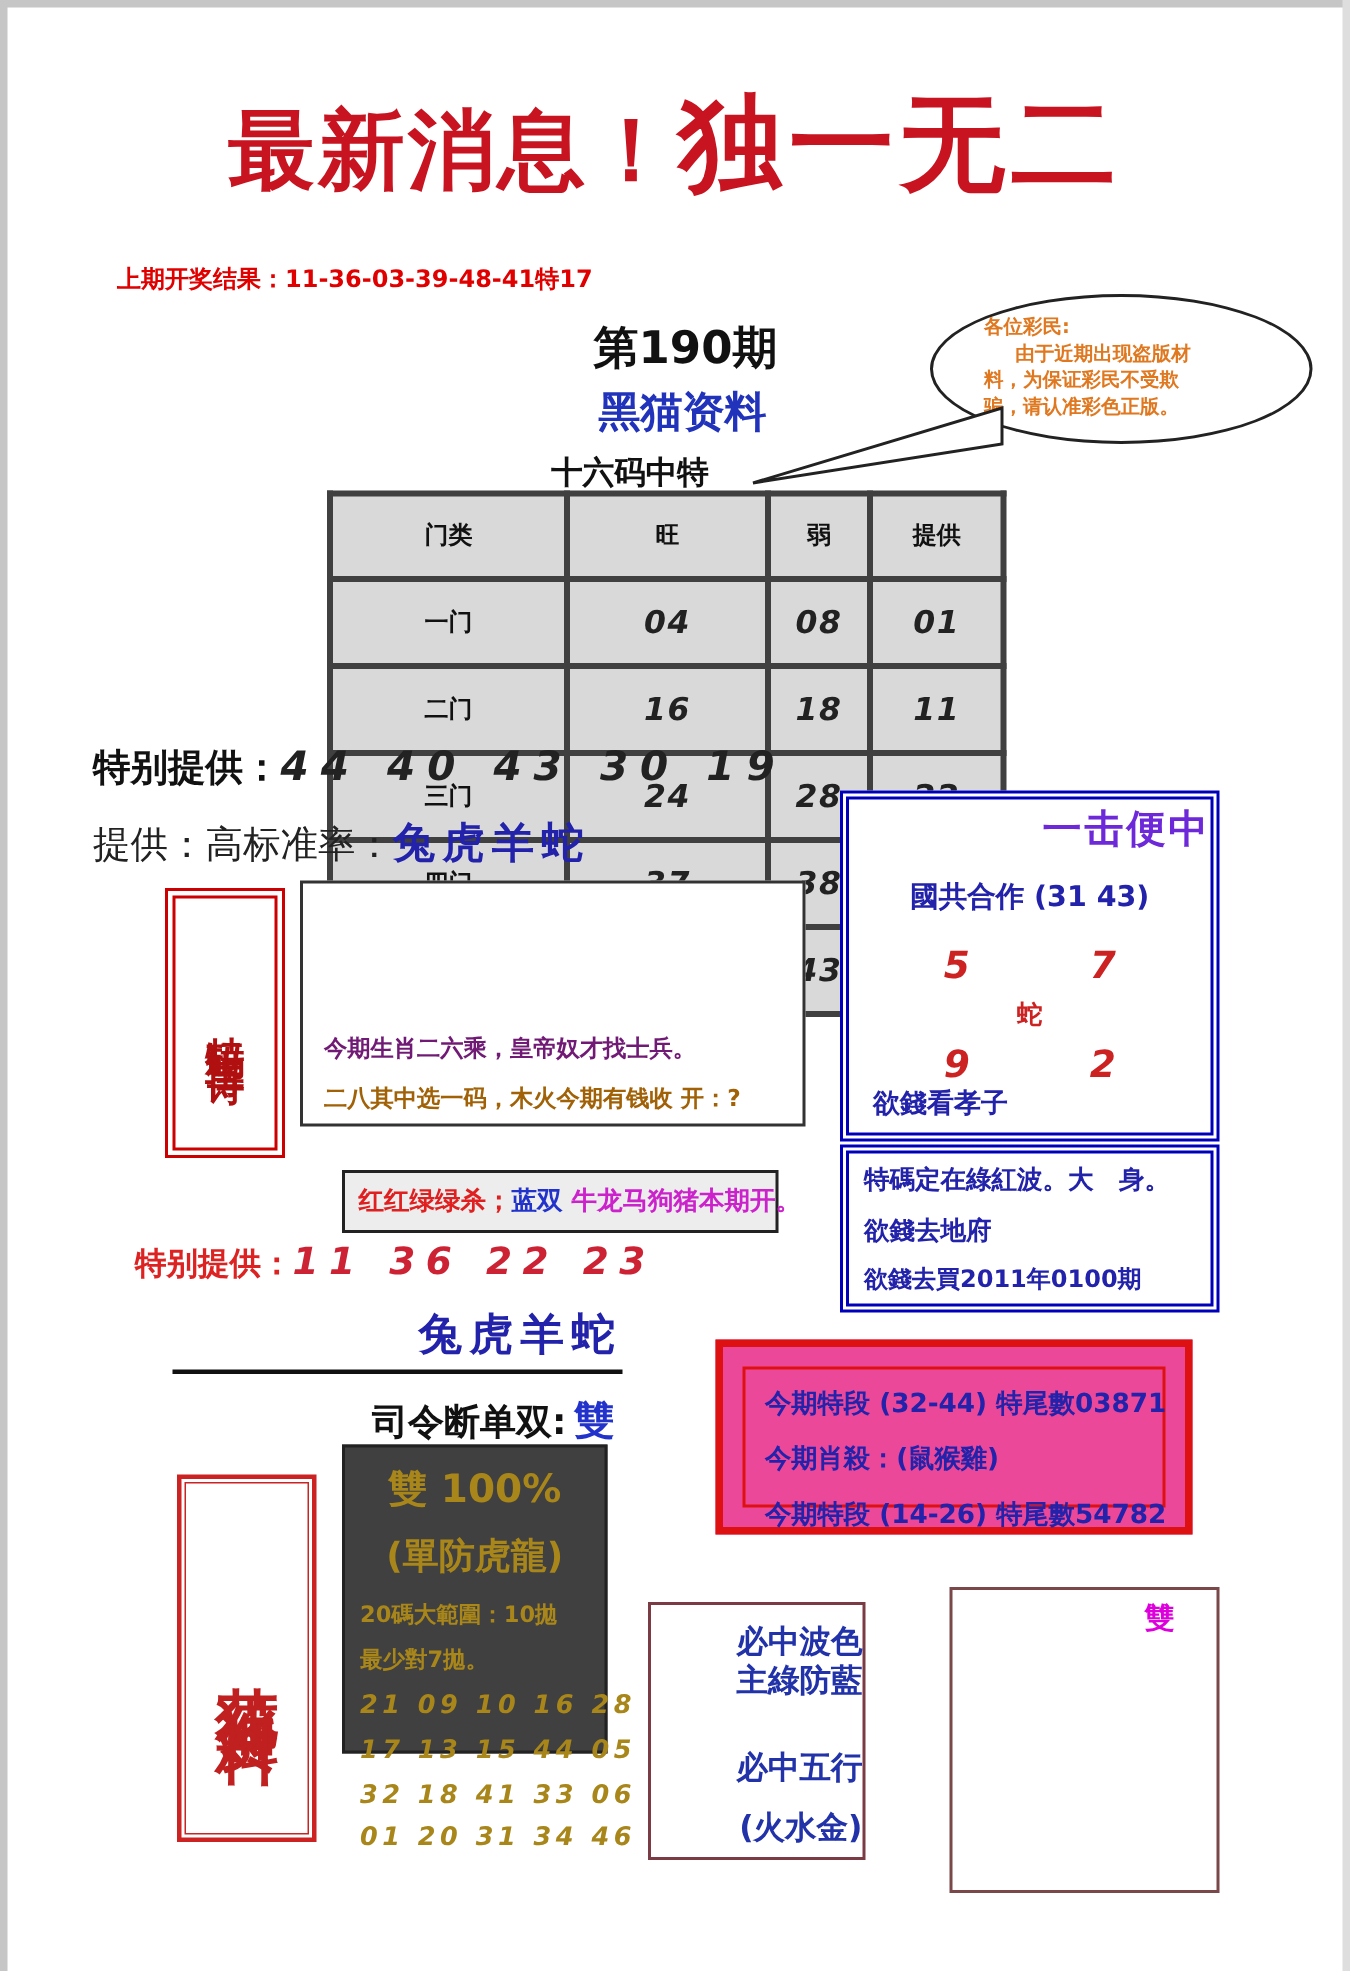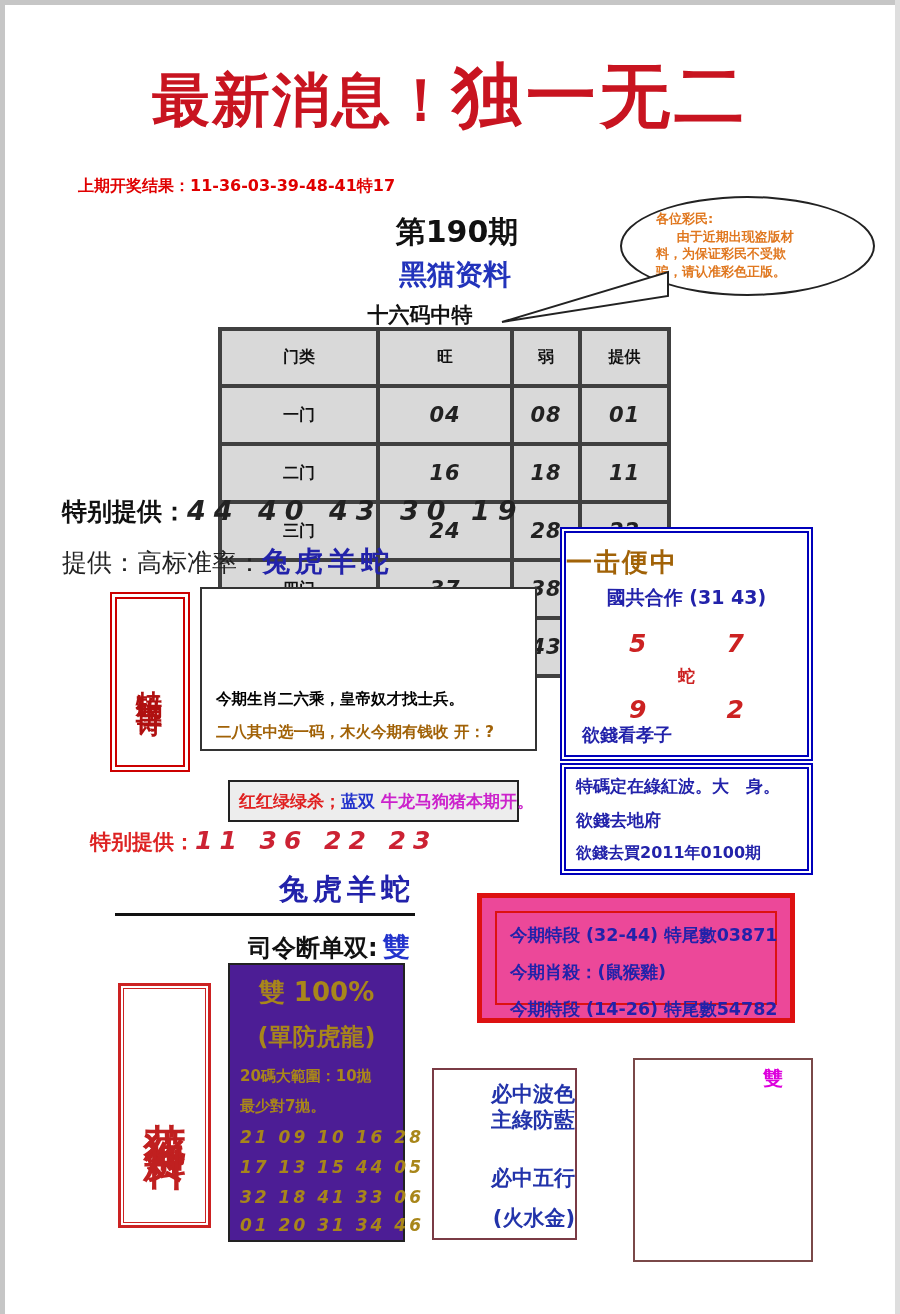--- a/index.html
+++ b/index.html
@@ -44,28 +44,28 @@
   .provide .animals{font-size:28px;font-weight:bold;color:#2222aa;letter-spacing:5px;}
 
   
   .side-box{left:110px;top:592px;width:80px;height:180px;border:2px solid #c00;padding:3px;box-sizing:border-box;background:#fff;}
   .side-box .inner{width:100%;height:100%;border:2px solid #c00;box-sizing:border-box;display:flex;align-items:center;justify-content:center;
       writing-mode:vertical-rl;text-orientation:upright;font-size:26px;font-weight:bold;color:#b01010;letter-spacing:5px;}
 
   
   .poem-box{left:200px;top:587px;width:337px;height:164px;border:2px solid #333;background:#fff;box-sizing:border-box;}
   .poem-title{position:absolute;top:62px;left:0;width:100%;text-align:center;font-size:16px;font-weight:bold;color:#aa22aa;}
-  .poem-l1{position:absolute;top:100px;left:14px;font-size:15.5px;font-weight:bold;color:#000000;}
+  .poem-l1{position:absolute;top:100px;left:14px;font-size:15.5px;font-weight:bold;color:#701a75;}
   .poem-l2{position:absolute;top:133px;left:14px;font-size:15.5px;font-weight:bold;color:#a16207;}
 
   
   .bluebox{border:2px solid #0000bb;padding:2px;background:#fff;box-sizing:border-box;}
   .bluebox .binner{position:relative;width:100%;height:100%;border:2px solid #0000bb;box-sizing:border-box;}
   .hit-box{left:560px;top:527px;width:253px;height:234px;}
-  .hit-title{position:absolute;top:12px;left:0;width:100%;text-align:left;font-size:26px;font-weight:bold;color:#a16207;letter-spacing:2px;}
+  .hit-title{position:absolute;top:2px;left:0;width:100%;text-align:right;font-size:26px;font-weight:bold;color:#6d28d9;letter-spacing:2px;}
   .hit-sub{position:absolute;top:52px;left:0;width:100%;text-align:center;font-size:19px;font-weight:bold;color:#2222aa;}
   .hit-row1,.hit-row2{position:absolute;left:0;width:100%;display:flex;justify-content:center;gap:80px;
        font-size:25px;font-weight:bold;font-style:italic;color:#cc2222;}
   .hit-row1{top:96px;} .hit-row2{top:162px;}
   .hit-center{position:absolute;top:132px;left:0;width:100%;text-align:center;font-size:17px;font-weight:bold;color:#cc2222;}
   .hit-footer{position:absolute;bottom:8px;left:16px;font-size:18px;font-weight:bold;color:#2222aa;}
 
   .wave-box{left:560px;top:763px;width:253px;height:112px;}
   .wave-l{position:absolute;left:10px;font-size:17px;font-weight:bold;color:#2222aa;white-space:nowrap;}
   .wave-l1{top:6px;} .wave-l2{top:40px;} .wave-l3{top:74px;font-size:16px;}
@@ -81,21 +81,21 @@
   .special2 .nums{font-size:25px;font-weight:bold;font-style:italic;color:#cc2233;letter-spacing:7px;}
 
   .animals2{left:115px;top:870px;width:300px;text-align:right;font-size:29px;font-weight:bold;color:#2222aa;letter-spacing:5px;}
   .underline2{left:115px;top:913px;width:300px;height:3px;background:#111;}
 
   .commander{left:248px;top:929px;white-space:nowrap;}
   .commander .lab{font-size:24px;font-weight:bold;color:#111;}
   .commander .val{font-size:27px;font-weight:bold;color:#2233cc;}
 
   
-  .double-box{left:228px;top:963px;width:177px;height:279px;border:2px solid #222;background:#4c1d95;box-sizing:border-box;}
+  .double-box{left:228px;top:963px;width:177px;height:206px;border:2px solid #222;background:#404040;box-sizing:border-box;}
   .olive{color:#a8861a;}
   .db-head{position:absolute;top:10px;left:0;width:100%;text-align:center;font-size:26px;font-weight:bold;}
   .db-guard{position:absolute;top:56px;left:0;width:100%;text-align:center;font-size:24px;font-weight:bold;}
   .db-range{position:absolute;top:102px;left:10px;font-size:15px;font-weight:bold;}
   .db-least{position:absolute;top:132px;left:10px;font-size:15px;font-weight:bold;}
   .db-row{position:absolute;left:10px;font-size:17px;font-weight:bold;font-style:italic;letter-spacing:3px;white-space:nowrap;}
   .db-r0{top:162px;} .db-r1{top:192px;} .db-r2{top:222px;} .db-r3{top:250px;}
 
   
   .cat-box{left:118px;top:983px;width:93px;height:245px;border:3px solid #cc2222;padding:2px;box-sizing:border-box;background:#fff;}

